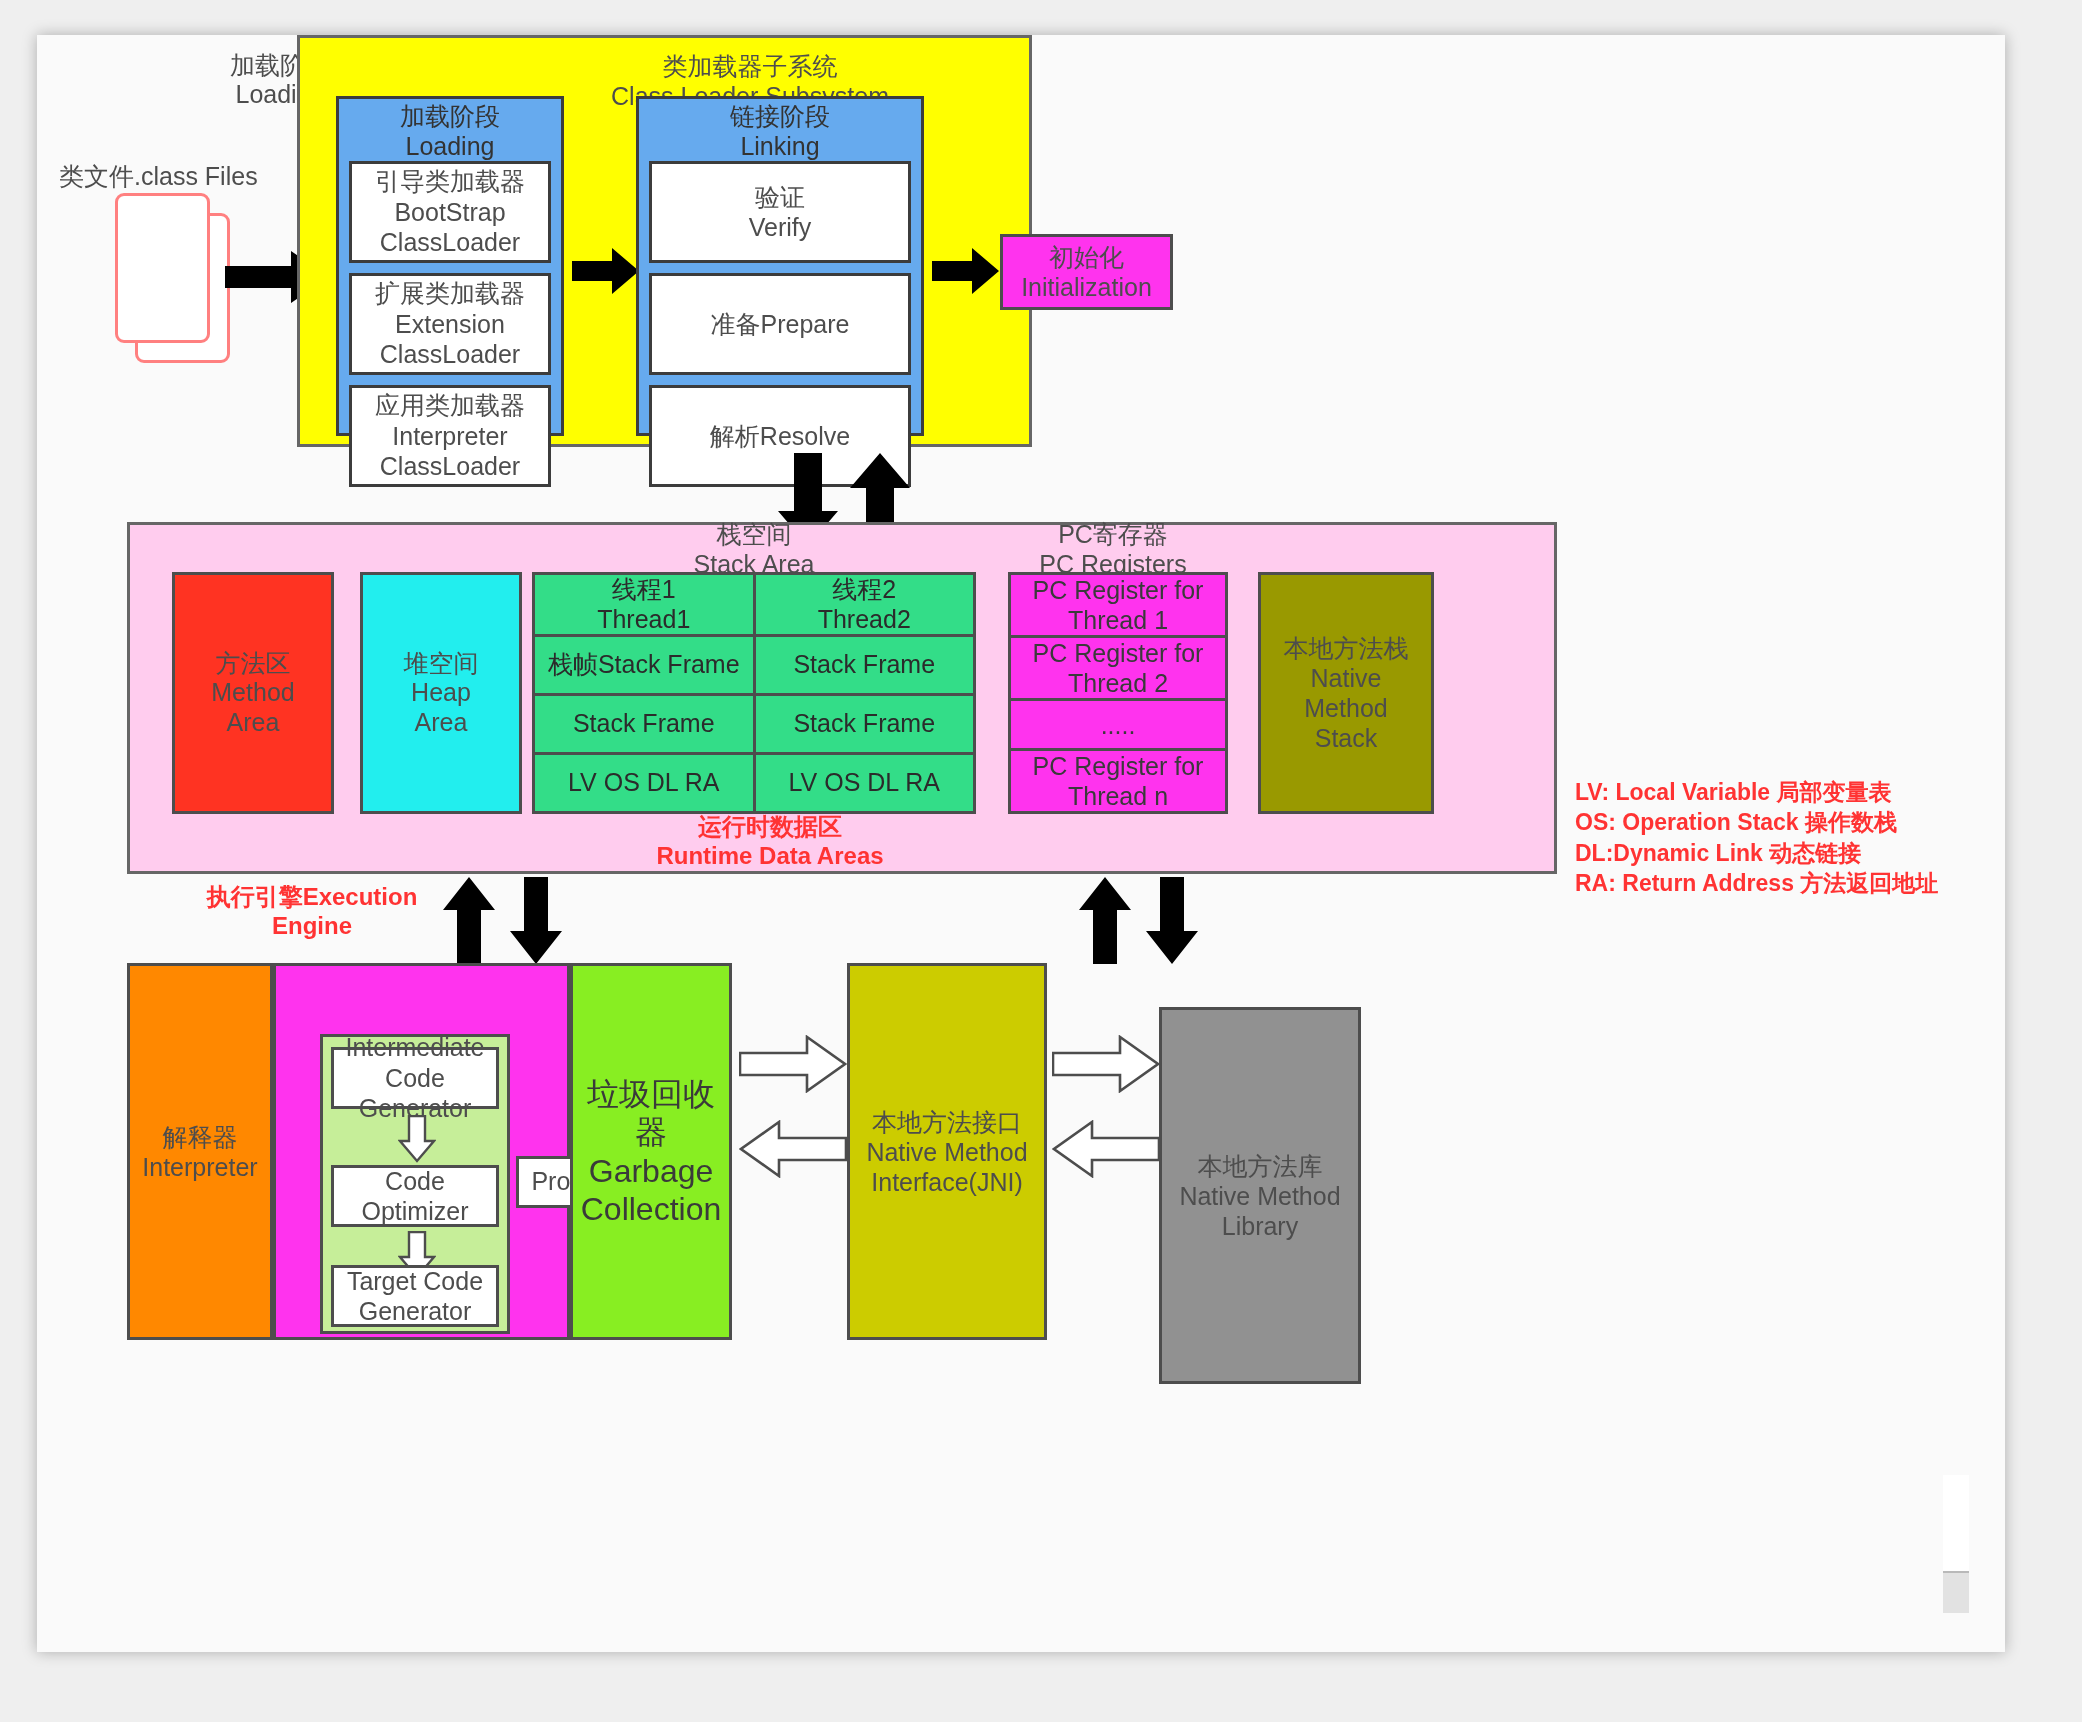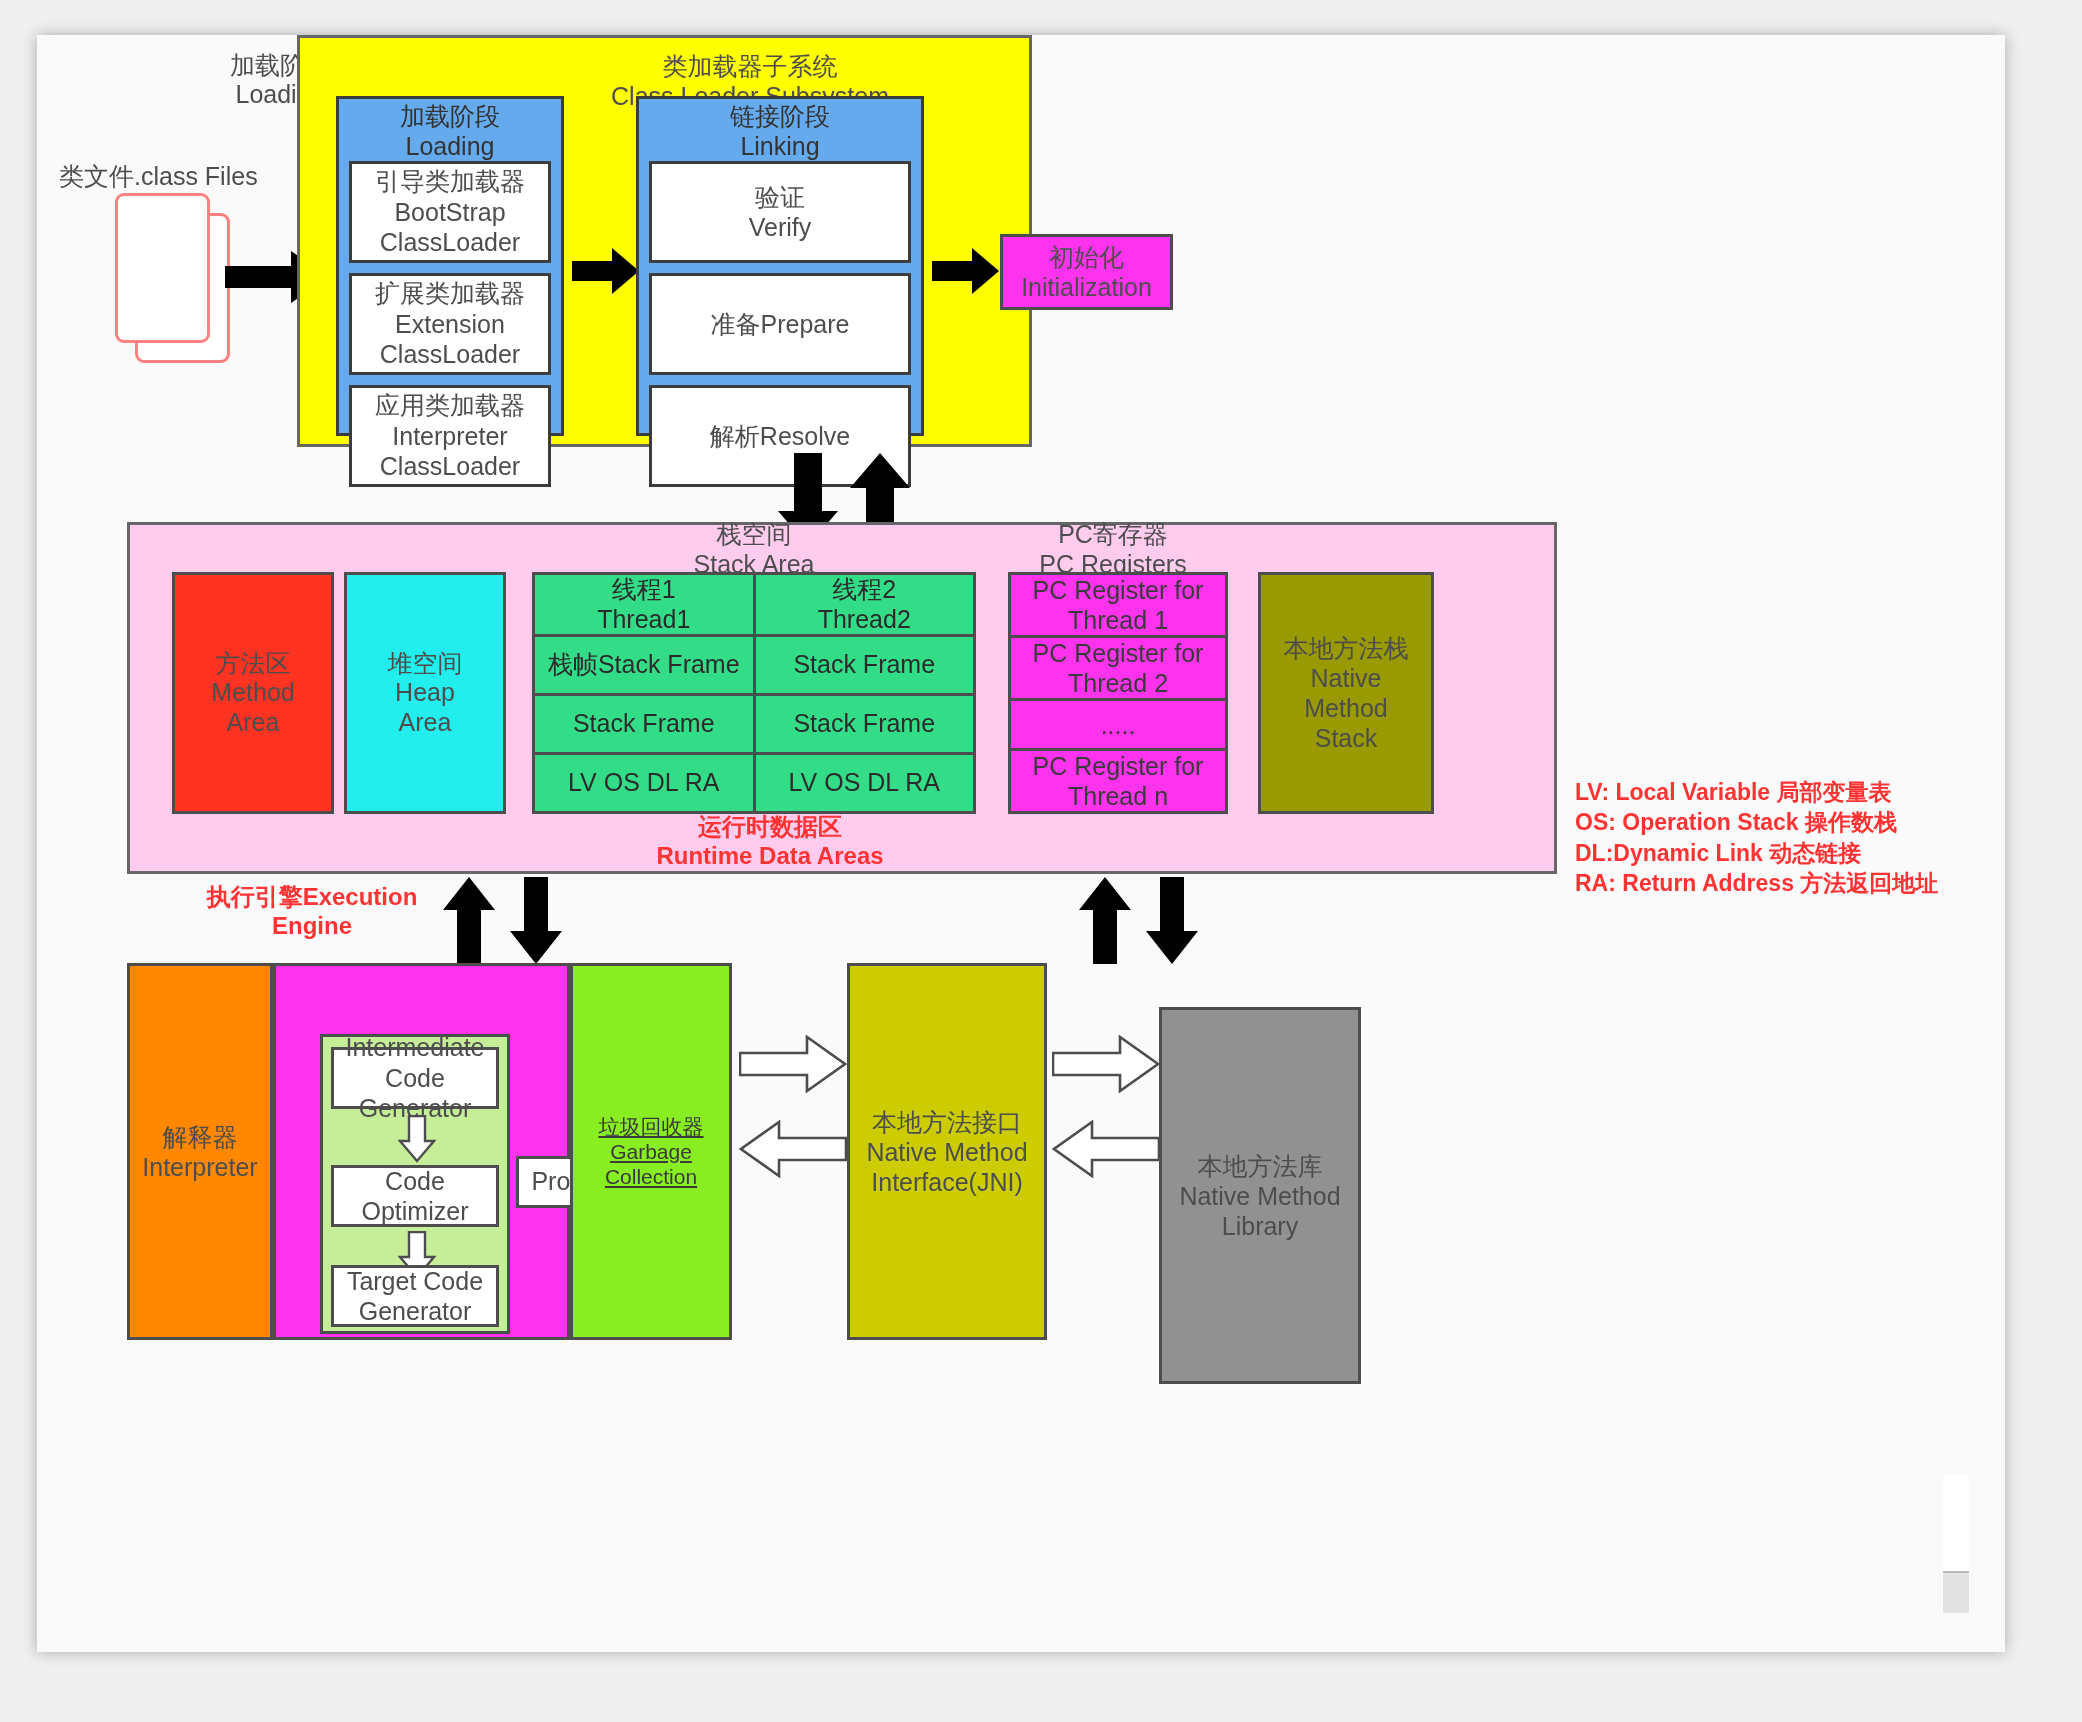--- a/index.html
+++ b/index.html
@@ -70,21 +70,21 @@
   .legend { color: #ff3333; font-weight: bold; font-size: 23px; line-height: 1.32; }
 
   
   .ee-label { color: #ff3333; font-weight: bold; font-size: 24px; line-height: 1.2; text-align: center; }
   .interp { background: #ff8800; border: 3px solid #4d4d4d; color: #4d4d4d; font-size: 25px; line-height: 1.2; }
   .jit    { background: #ff33ee; border: 3px solid #4d4d4d; }
   .jit .jtitle { color: #333333; font-size: 25px; line-height: 1.2; }
   .jitinner { background: #c6ee99; border: 3px solid #4d4d4d; }
   .jitstep  { background: #ffffff; border: 3px solid #4d4d4d; color: #4d4d4d; font-size: 25px; line-height: 1.22; }
   .profiler { background: #ffffff; border: 3px solid #4d4d4d; color: #4d4d4d; font-size: 25px; }
-  .gc       { background: #88ee22; border: 3px solid #4d4d4d; color: #3a3a3a; font-size: 21px; line-height: 1.2; text-decoration: underline; }
+  .gc       { background: #88ee22; border: 3px solid #4d4d4d; color: #3a3a3a; font-size: 32px; line-height: 1.2; }
   .jni      { background: #cccc00; border: 3px solid #4d4d4d; color: #4d4d4d; font-size: 25px; line-height: 1.2; }
   .nmlib    { background: #919191; border: 3px solid #4d4d4d; color: #4d4d4d; font-size: 25px; line-height: 1.2; }
 
   
   .scroll-track { position: absolute; background: #ffffff; }
   .scroll-thumb { position: absolute; background: #e2e2e2; border-top: 2px solid #b9b9b9; }
 </style>
 </head>
 <body>
 
@@ -187,21 +187,21 @@
       <span class="lbl">运行时数据区</span>
       <span class="lbl">Runtime Data Areas</span>
     </div>
 
     <div class="ctr method-area" style="position:absolute; left:42px; top:47px; width:162px; height:242px;">
       <span class="lbl">方法区</span>
       <span class="lbl">Method</span>
       <span class="lbl">Area</span>
     </div>
 
-    <div class="ctr heap-area" style="position:absolute; left:214px; top:47px; width:162px; height:242px;">
+    <div class="ctr heap-area" style="position:absolute; left:230px; top:47px; width:162px; height:242px;">
       <span class="lbl">堆空间</span>
       <span class="lbl">Heap</span>
       <span class="lbl">Area</span>
     </div>
 
     <div class="ctr area-title" style="position:absolute; left:400px; top:-4px; width:448px; height:56px;">
       <span class="lbl">栈空间</span>
       <span class="lbl">Stack Area</span>
     </div>
 

